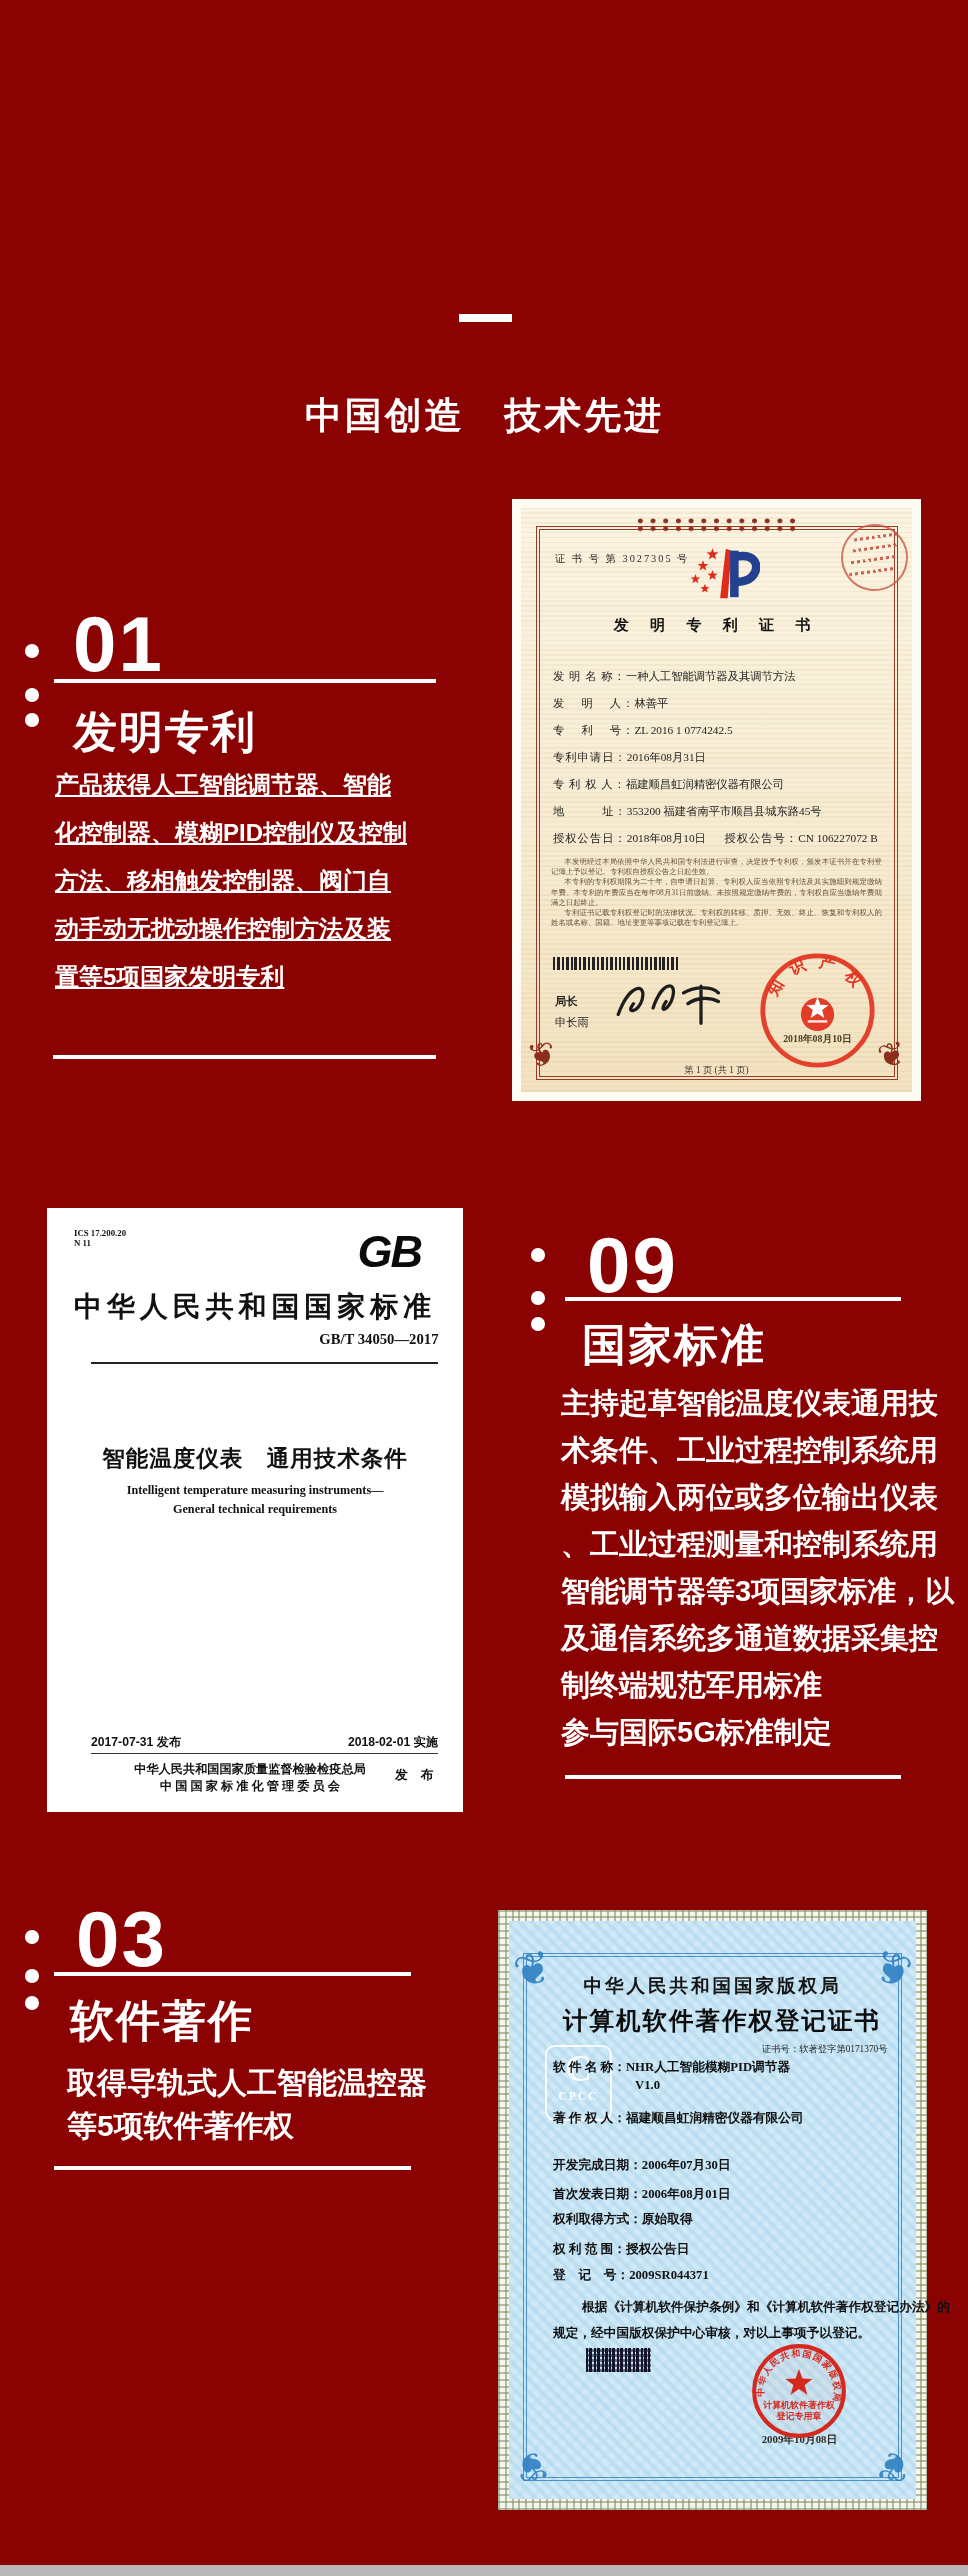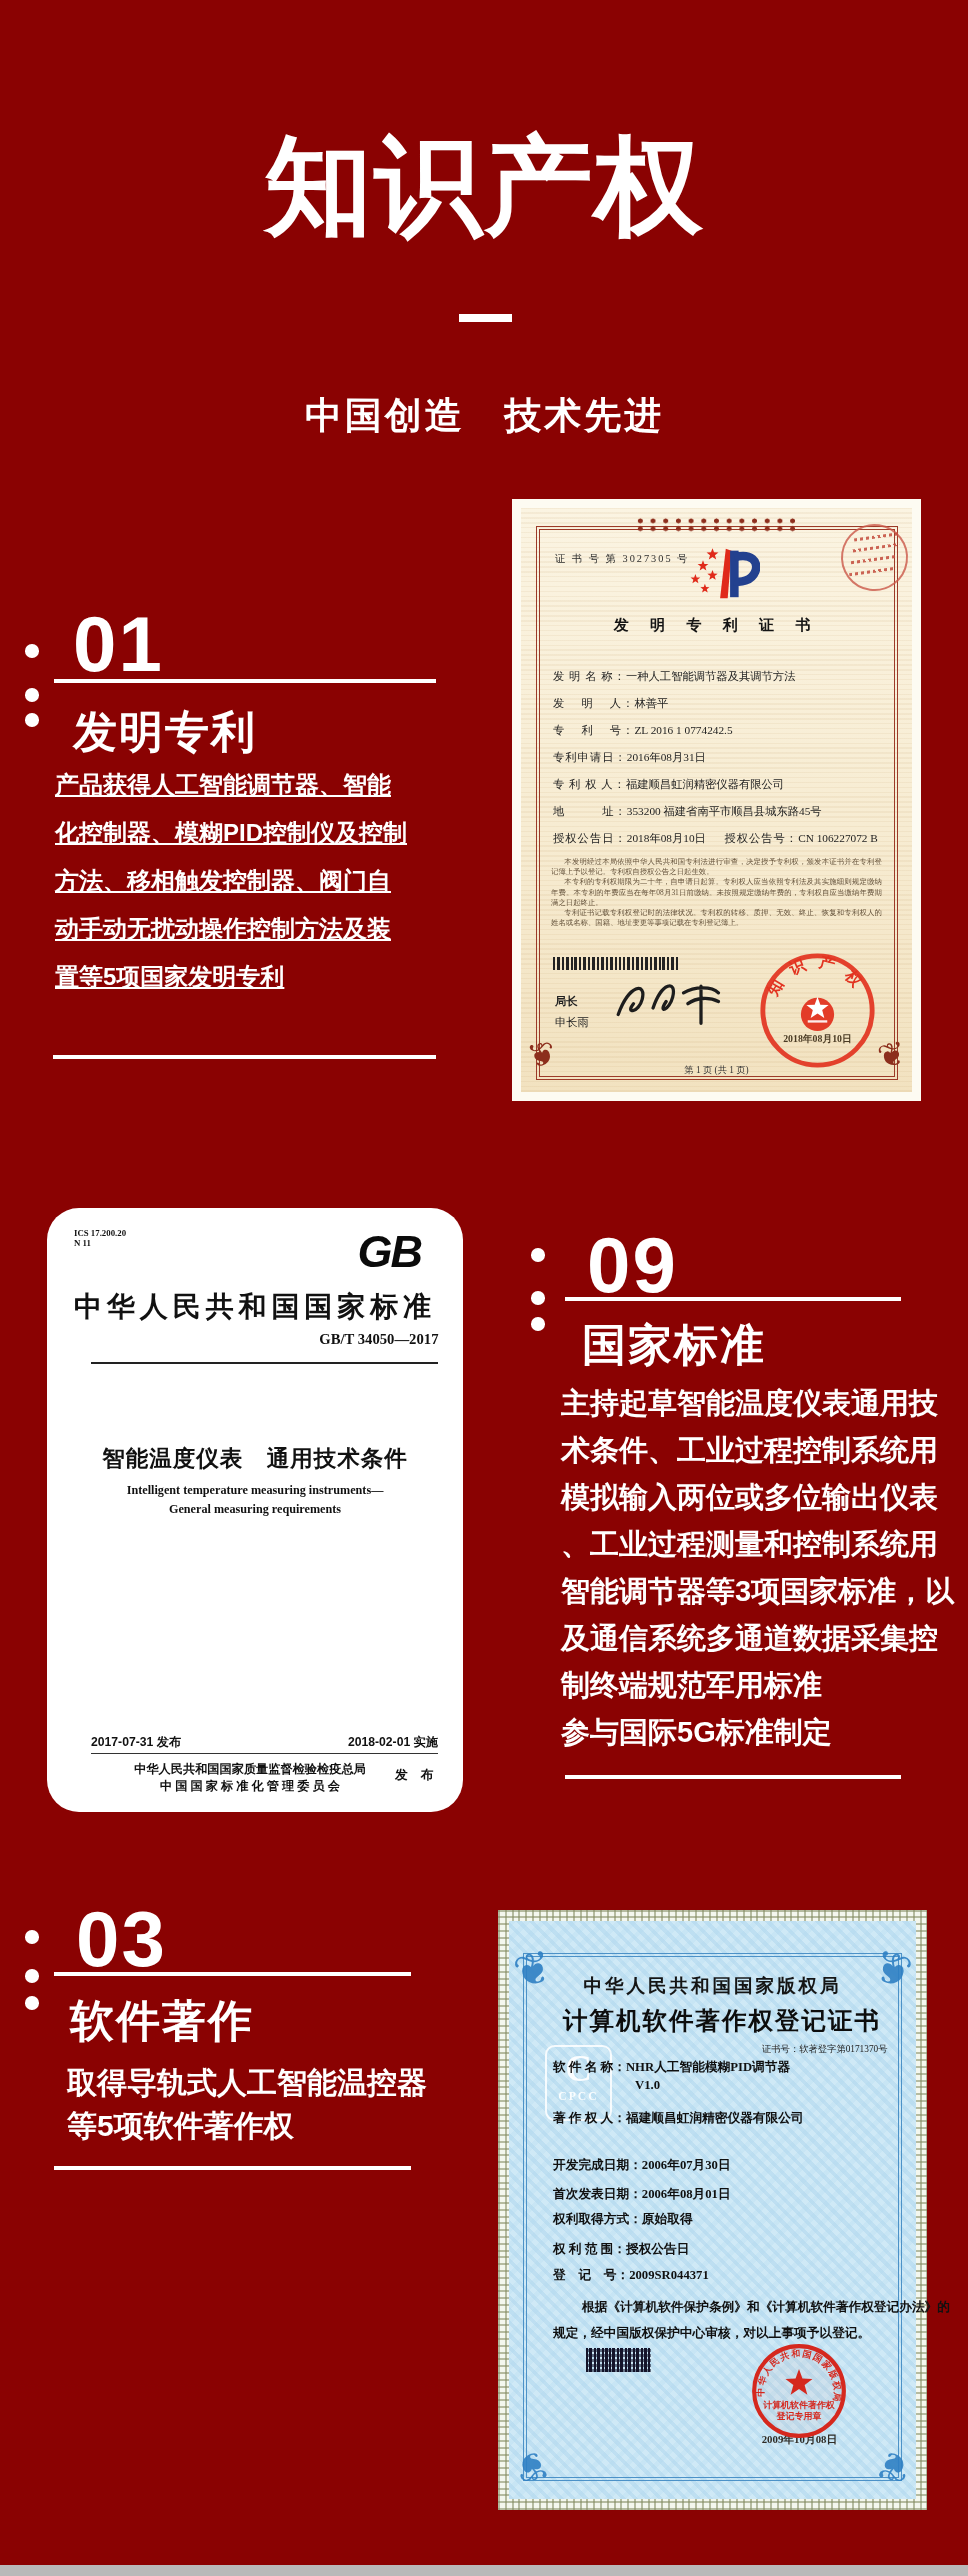--- a/index.html
+++ b/index.html
@@ -55,21 +55,21 @@
   .pc-sign{left:94px;top:472px;width:129px;height:61px;}
   .pc-seal{left:245px;top:451px;width:121px;height:121px;}
   .pc-sealdate{left:247px;top:534px;width:117px;text-align:center;font-size:9.8px;font-weight:700;color:#4a3b24;}
   .pc-page{left:0;right:0;top:565px;text-align:center;font-size:9.3px;color:#333;}
   .pc-corner{font-size:33px;color:#8c2e1c;line-height:33px;}
   .pc-corner.cl{left:15.7px;top:540px;transform:scaleX(-1) rotate(12deg);}
   .pc-corner.cr{right:15.7px;top:540px;transform:rotate(-12deg);}
 
   
   .gb{left:47px;top:1208px;width:416px;height:604px;background:#fff;color:#111;
-      font-family:"Liberation Serif","DejaVu Serif",serif;border-radius:32px;}
+      font-family:"Liberation Serif","DejaVu Serif",serif;}
   .gb-ics{left:27px;top:19.6px;font-size:8.8px;font-weight:700;line-height:10.8px;}
   .gb-logo{right:42px;top:17.6px;font-size:45px;font-weight:900;font-style:italic;letter-spacing:-2px;
       color:#0b0b0b;font-family:"Liberation Sans",sans-serif;}
   .gb-title{left:0;right:0;top:80px;text-align:center;font-size:28px;font-weight:700;letter-spacing:4.9px;}
   .gb-no{right:24.5px;top:123px;font-size:14.7px;font-weight:700;}
   .gb-rule{left:44px;top:154px;width:347px;height:2px;background:#222;}
   .gb-subject{left:0;right:0;top:235px;text-align:center;font-size:22.5px;font-weight:800;letter-spacing:1px;
       font-family:"Liberation Sans","DejaVu Sans",sans-serif;}
   .gb-en{left:0;right:0;text-align:center;font-size:12.2px;font-weight:700;}
   .gb-en.e1{top:275px;}
@@ -112,21 +112,20 @@
   .sc-seal{left:252px;top:432px;width:98px;height:98px;}
   .sc-sealdate{left:245px;top:523px;width:113px;text-align:center;font-size:10.8px;font-weight:700;color:#2f2c26;}
 
   .bottom-strip{left:0;right:0;top:2565px;height:10.8px;background:#B9B9B9;}
 </style>
 </head>
 <body>
 
 <div class="page">
 
-  <div class="abs page-title">知识产权</div>
   <div class="abs title-dash"></div>
   <div class="abs page-subtitle">中国创造　技术先进</div>
 
   <div class="dot" style="left:25.4px;top:644px;"></div>
   <div class="dot" style="left:25.4px;top:688px;"></div>
   <div class="dot" style="left:25.4px;top:713px;"></div>
   <div class="sec-num" style="left:73px;top:614px;">01</div>
   <div class="num-line" style="left:54px;top:679px;width:382px;"></div>
   <div class="sec-head" style="left:73px;top:709px;">发明专利</div>
   <div class="body b1" style="left:55px;top:761px;">
@@ -217,21 +216,21 @@
     <div class="abs gb-ics">
       <div>ICS 17.200.20</div>
       <div>N 11</div>
     </div>
     <div class="abs gb-logo">GB</div>
     <div class="abs gb-title">中华人民共和国国家标准</div>
     <div class="abs gb-no">GB/T 34050—2017</div>
     <div class="abs gb-rule"></div>
     <div class="abs gb-subject">智能温度仪表　通用技术条件</div>
     <div class="abs gb-en e1">Intelligent temperature measuring instruments—</div>
-    <div class="abs gb-en e2">General measuring requirements</div>
+    <div class="abs gb-en e2">General technical requirements</div>
     <div class="abs gb-dates">
       <span>2017-07-31 发布</span>
       <span>2018-02-01 实施</span>
     </div>
     <div class="abs gb-dline"></div>
     <div class="abs gb-agency">
       <div>中华人民共和国国家质量监督检验检疫总局</div>
       <div>中 国 国 家 标 准 化 管 理 委 员 会</div>
     </div>
     <div class="abs gb-pub">发 布</div>

